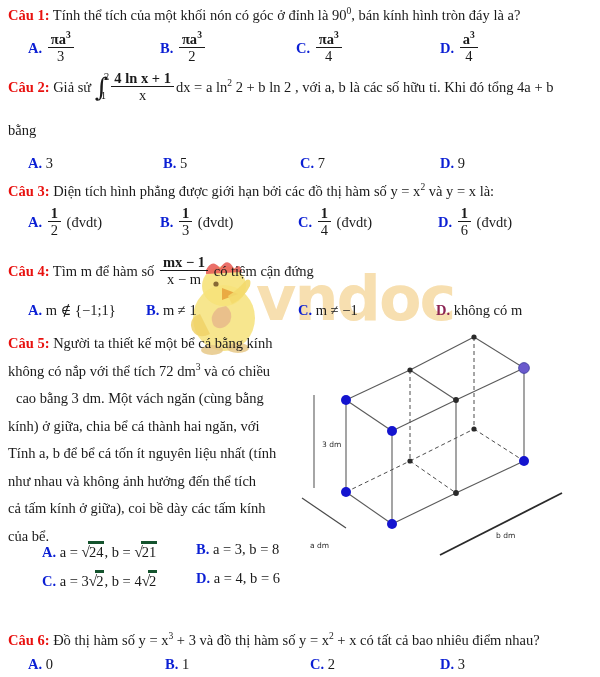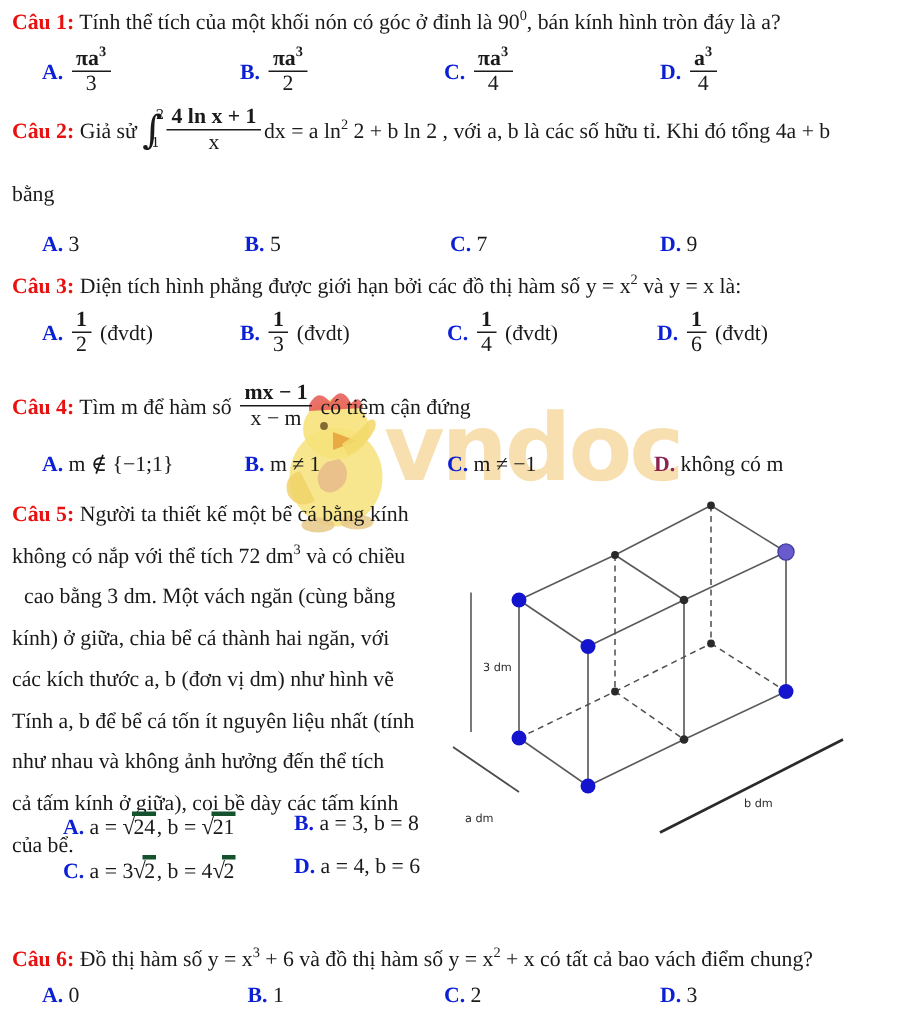--- a/index.html
+++ b/index.html
@@ -230,21 +230,21 @@
           <span class="num">mx − 1</span>
           <span class="den">x − m</span>
         </span><span> có tiệm cận đứng</span>
     </div>
   </div>
   <div class="opts" style="top:302px;">
     <div class="opt" style="left:28px;">
       <span class="olabel">A.</span>
       <span>m ∉ {−1;1}</span>
     </div>
-    <div class="opt" style="left:163px;">
+    <div class="opt" style="left:146px;">
       <span class="olabel">B.</span>
       <span>m ≠ 1</span>
     </div>
     <div class="opt" style="left:298px;">
       <span class="olabel">C.</span>
       <span>m ≠ −1</span>
     </div>
     <div class="opt" style="left:436px;">
       <span class="olabel-d">D.</span>
       <span>không có m</span>
@@ -254,21 +254,20 @@
   <div class="q" style="top:334px; width:300px;">
     <div class="qline">
       <span class="qlabel">Câu 5:</span><span> Người ta thiết kế một bể cá bằng kính</span>
     </div>
     <div class="qline" style="margin-top:8px;">
       không có nắp với thể tích <span>72</span>
       <span>dm</span><sup>3</sup> và có chiều
     </div>
     <div class="qline" style="margin-top:8px;padding-left:16px;">cao bằng 3 dm. Một vách ngăn (cùng  bằng</div>
     <div class="qline" style="margin-top:8px;">kính) ở giữa, chia bể cá thành hai ngăn, với</div>
-    <div class="qline" style="margin-top:8px;">các kích thước a, b (đơn vị dm) như hình vẽ</div>
     <div class="qline" style="margin-top:8px;">Tính a, b để bể cá tốn ít nguyên liệu nhất (tính</div>
     <div class="qline" style="margin-top:8px;">như nhau và không ảnh hưởng đến thể tích</div>
     <div class="qline" style="margin-top:8px;">cả tấm kính ở giữa), coi bề dày các tấm kính</div>
     <div class="qline" style="margin-top:8px;">của bể.</div>
   </div>
 
   <div class="opts" style="top:541px;">
     <div class="opt" style="left:42px;">
       <span class="olabel">A.</span>
       <span>a = <span class="sqrt"><span class="rad">√</span><span class="bar">24</span></span>, b = <span class="sqrt"><span class="rad">√</span><span class="bar">21</span></span></span>
@@ -284,33 +283,33 @@
       <span>a = 3<span class="sqrt"><span class="rad">√</span><span class="bar">2</span></span>, b = 4<span class="sqrt"><span class="rad">√</span><span class="bar">2</span></span></span>
     </div>
     <div class="opt" style="left:196px;">
       <span class="olabel">D.</span>
       <span>a = 4, b = 6</span>
     </div>
   </div>
 
   <div class="q" style="top:631px;">
     <div class="qline">
-      <span class="qlabel">Câu 6:</span><span> Đồ thị hàm số  y = x</span><sup>3</sup><span> + 6  và đồ thị hàm số  y = x</span><sup>2</sup><span> + x  có tất cả bao vách điểm chung?</span>
+      <span class="qlabel">Câu 6:</span><span> Đồ thị hàm số  y = x</span><sup>3</sup><span> + 3  và đồ thị hàm số  y = x</span><sup>2</sup><span> + x  có tất cả bao nhiêu điểm nhau?</span>
     </div>
   </div>
   <div class="opts" style="top:656px;">
     <div class="opt" style="left:28px;">
       <span class="olabel">A.</span>
       <span>0</span>
     </div>
     <div class="opt" style="left:165px;">
       <span class="olabel">B.</span>
       <span>1</span>
     </div>
-    <div class="opt" style="left:296px;">
+    <div class="opt" style="left:310px;">
       <span class="olabel">C.</span>
       <span>2</span>
     </div>
     <div class="opt" style="left:440px;">
       <span class="olabel">D.</span>
       <span>3</span>
     </div>
   </div>
 
   <div class="figure">

